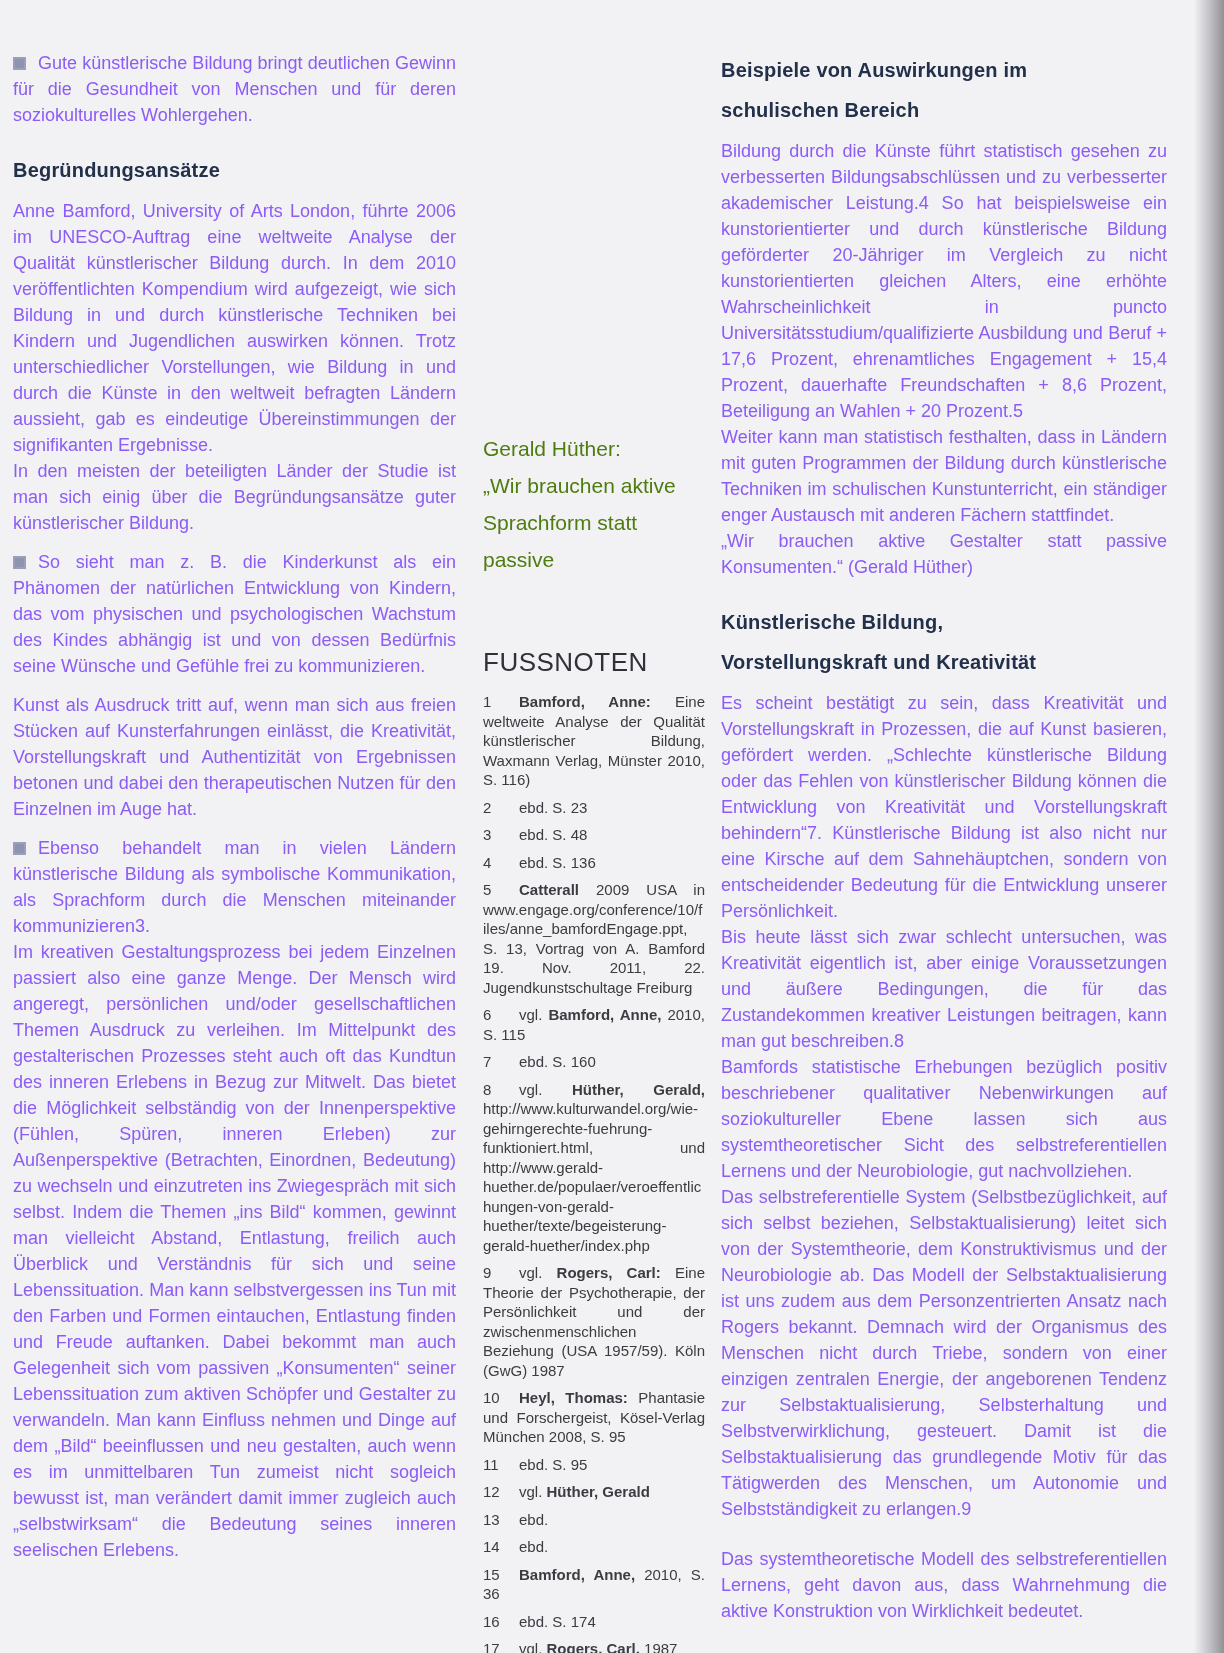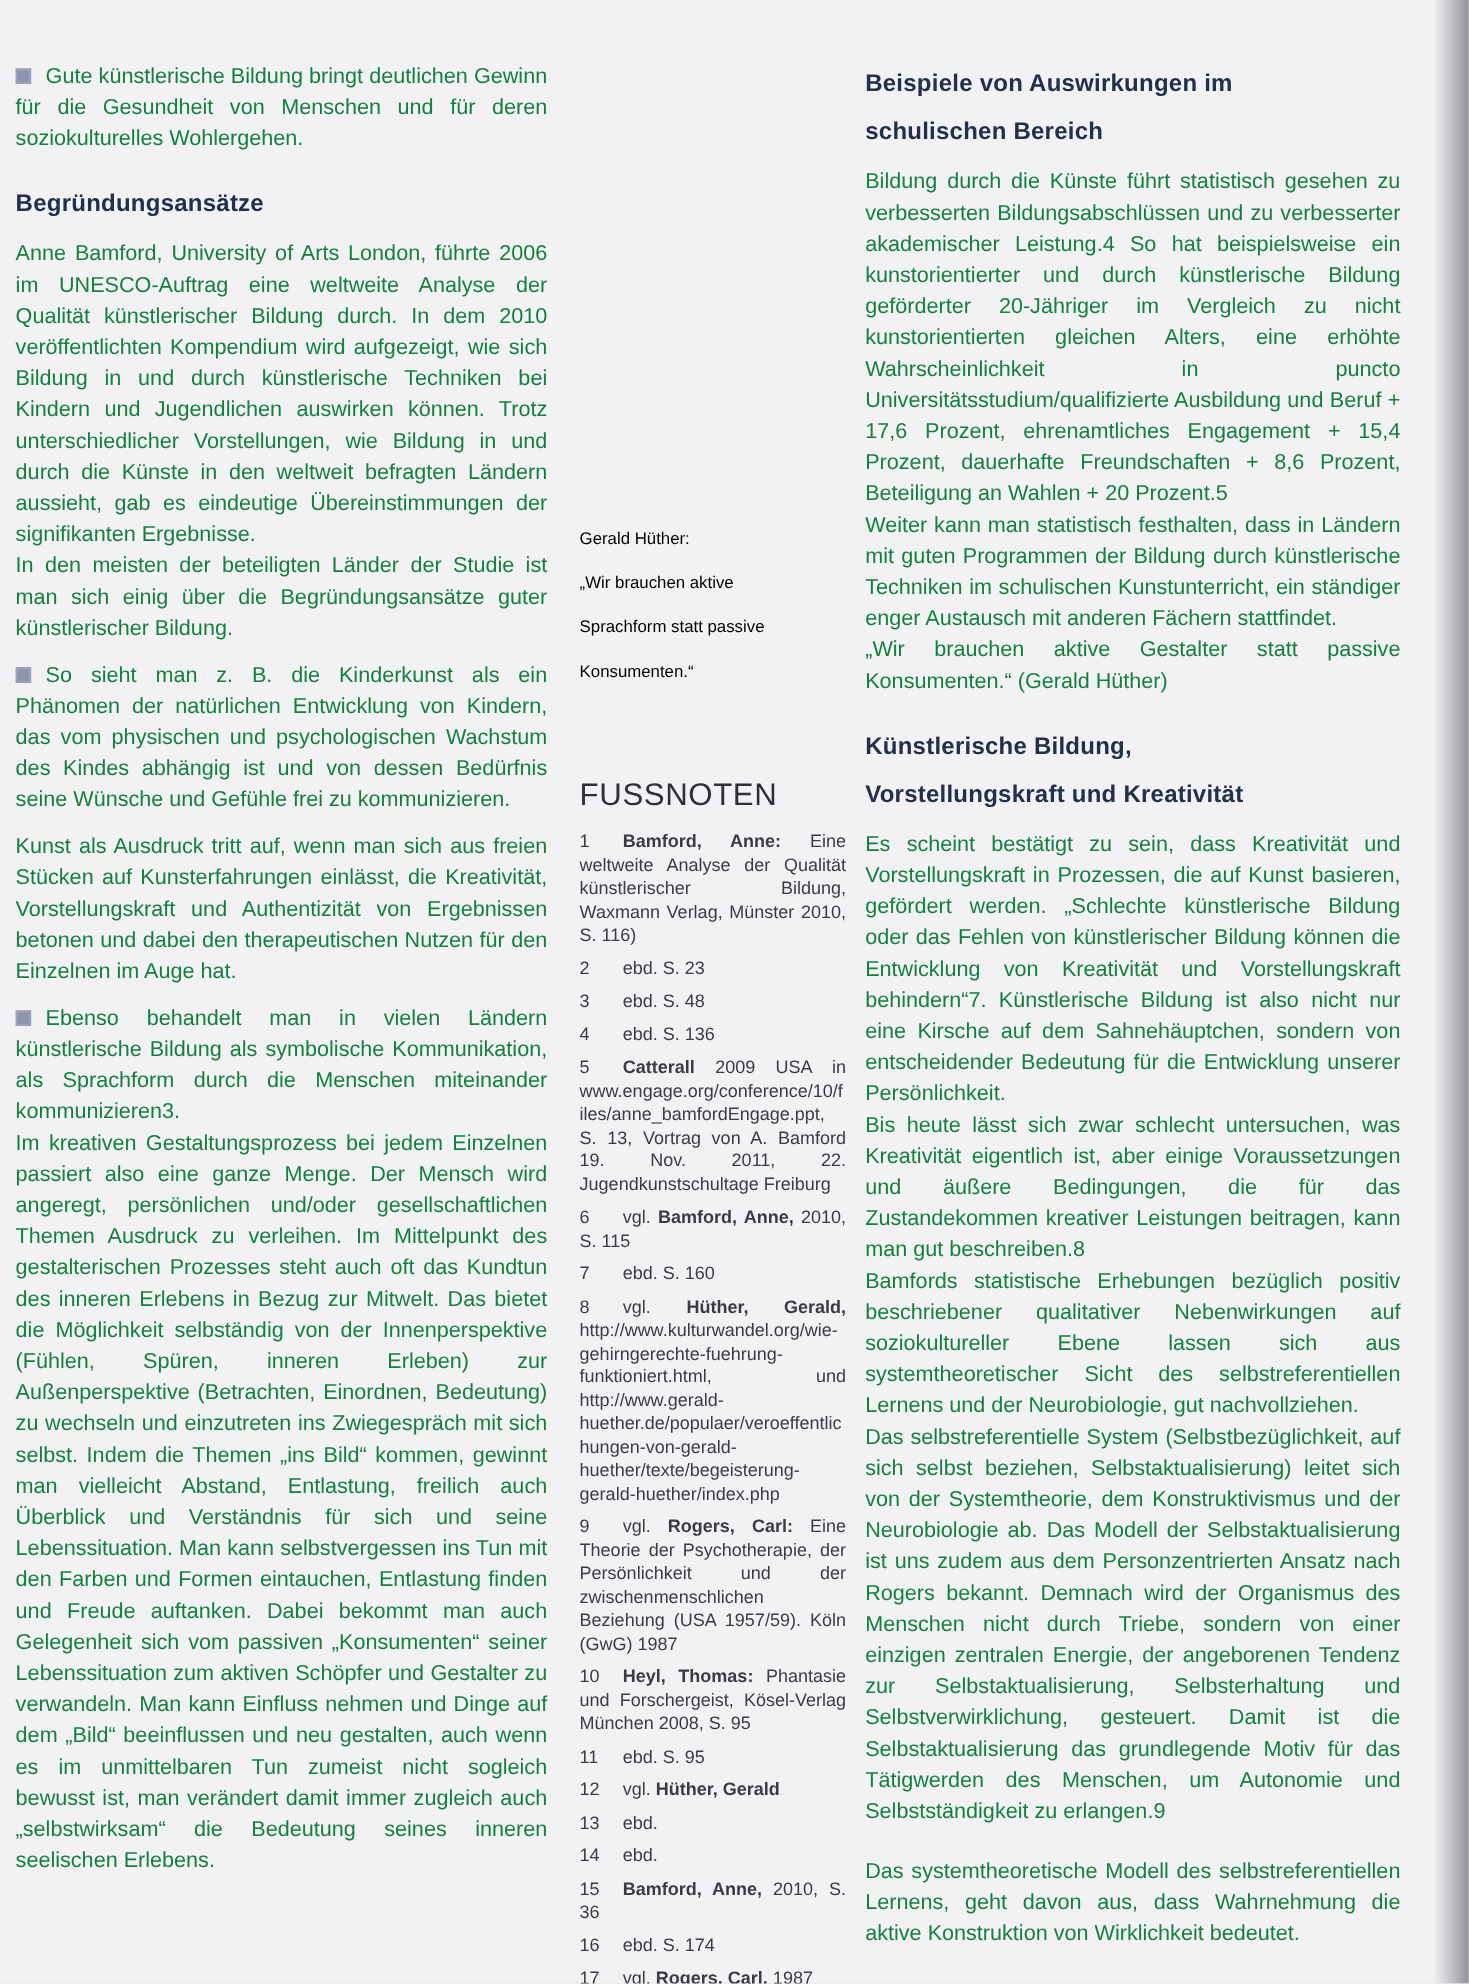--- a/index.html
+++ b/index.html
@@ -22,21 +22,21 @@
   }
   .col{position:absolute;top:50px;}
   .col-left{left:13px;width:443px;}
   .col-right{left:721px;width:446px;}
   .col-mid{left:471px;top:0;width:236px;height:100%;}
   .para{
     margin:0;
     font-size:18px;line-height:26px;
     text-align:justify;
     hyphens:auto;
-    color:#15803d;
+    color:#8b5cf6;
   }
   .gap-sm{margin-top:13px;}
   .gap-lg{margin-top:24px;}
   .heading{
     font-weight:bold;
     font-size:20px;line-height:40px;
     color:#22304a;
     margin:22px 0 8px 0;
     white-space:pre-line;
     letter-spacing:.2px;
@@ -47,21 +47,21 @@
     width:13px;height:13px;
     background:#8e93b0;
     box-shadow:inset 0 0 0 2px #9aa0bb;
     margin-right:12px;
     transform:translateY(1px);
   }
   .pull-quote{
     position:absolute;left:12px;top:430px;width:224px;
   }
   .pq-line{
-    font-size:14px;line-height:37px;color:#000000;
+    font-size:21px;line-height:37px;color:#4d7c0f;
   }
   .footnotes{
     position:absolute;left:12px;top:648px;width:222px;
   }
   .fn-title{
     font-size:26px;line-height:28px;color:#303138;
     letter-spacing:.5px;
     margin:0 0 16px 0;font-weight:400;
   }
   .footnote{
@@ -87,21 +87,20 @@
       <p class="para gap-sm"><span>Kunst als Ausdruck tritt auf, wenn man sich aus freien Stücken auf Kunsterfahrungen einlässt, die Kreativität, Vorstellungskraft und Authentizität von Ergebnissen betonen und dabei den therapeutischen Nutzen für den Einzelnen im Auge hat.</span></p>
       <p class="para gap-sm"><span class="bullet"></span><span>Ebenso behandelt man in vielen Ländern künstlerische Bildung als symbolische Kommunikation, als Sprachform durch die Menschen miteinander kommunizieren3.</span></p>
       <p class="para"><span>Im kreativen Gestaltungsprozess bei jedem Einzelnen passiert also eine ganze Menge. Der Mensch wird angeregt, persönlichen und/oder gesellschaftlichen Themen Ausdruck zu verleihen. Im Mittelpunkt des gestalterischen Prozesses steht auch oft das Kundtun des inneren Erlebens in Bezug zur Mitwelt. Das bietet die Möglichkeit selbständig von der Innenperspektive (Fühlen, Spüren, inneren Erleben) zur Außenperspektive (Betrachten, Einordnen, Bedeutung) zu wechseln und einzutreten ins Zwiegespräch mit sich selbst. Indem die Themen „ins Bild“ kommen, gewinnt man vielleicht Abstand, Entlastung, freilich auch Überblick und Verständnis für sich und seine Lebenssituation. Man kann selbstvergessen ins Tun mit den Farben und Formen eintauchen, Entlastung finden und Freude auftanken. Dabei bekommt man auch Gelegenheit sich vom passiven „Konsumenten“ seiner Lebenssituation zum aktiven Schöpfer und Gestalter zu verwandeln. Man kann Einfluss nehmen und Dinge auf dem „Bild“ beeinflussen und neu gestalten, auch wenn es im unmittelbaren Tun zumeist nicht sogleich bewusst ist, man verändert damit immer zugleich auch „selbstwirksam“ die Bedeutung seines inneren seelischen Erlebens.</span></p>
     </div>
 
   <div class="col col-mid">
     <div class="pull-quote">
         <div class="pq-line">Gerald Hüther:</div>
         <div class="pq-line">„Wir brauchen aktive</div>
         <div class="pq-line">Sprachform statt passive</div>
-        <div class="pq-line">Konsumenten.“</div>
       </div>
     <div class="footnotes">
       <h3 class="fn-title">FUSSNOTEN</h3>
       <div id="fn-list">
           <p class="footnote"><span class="fn-num">1</span><span class="fn-b">Bamford, Anne:</span><span> Eine weltweite Analyse der Qualität künstlerischer Bildung, Waxmann Verlag, Münster 2010, S. 116)</span></p>
           <p class="footnote"><span class="fn-num">2</span><span>ebd. S. 23</span></p>
           <p class="footnote"><span class="fn-num">3</span><span>ebd. S. 48</span></p>
           <p class="footnote"><span class="fn-num">4</span><span>ebd. S. 136</span></p>
           <p class="footnote"><span class="fn-num">5</span><span class="fn-b">Catterall</span><span> 2009 USA in www.engage.org/conference/10/files/anne_bamfordEngage.ppt, S. 13, Vortrag von A. Bamford 19. Nov. 2011, 22. Jugendkunstschultage Freiburg</span></p>
           <p class="footnote"><span class="fn-num">6</span><span>vgl. </span><span class="fn-b">Bamford, Anne,</span><span> 2010, S. 115</span></p>

